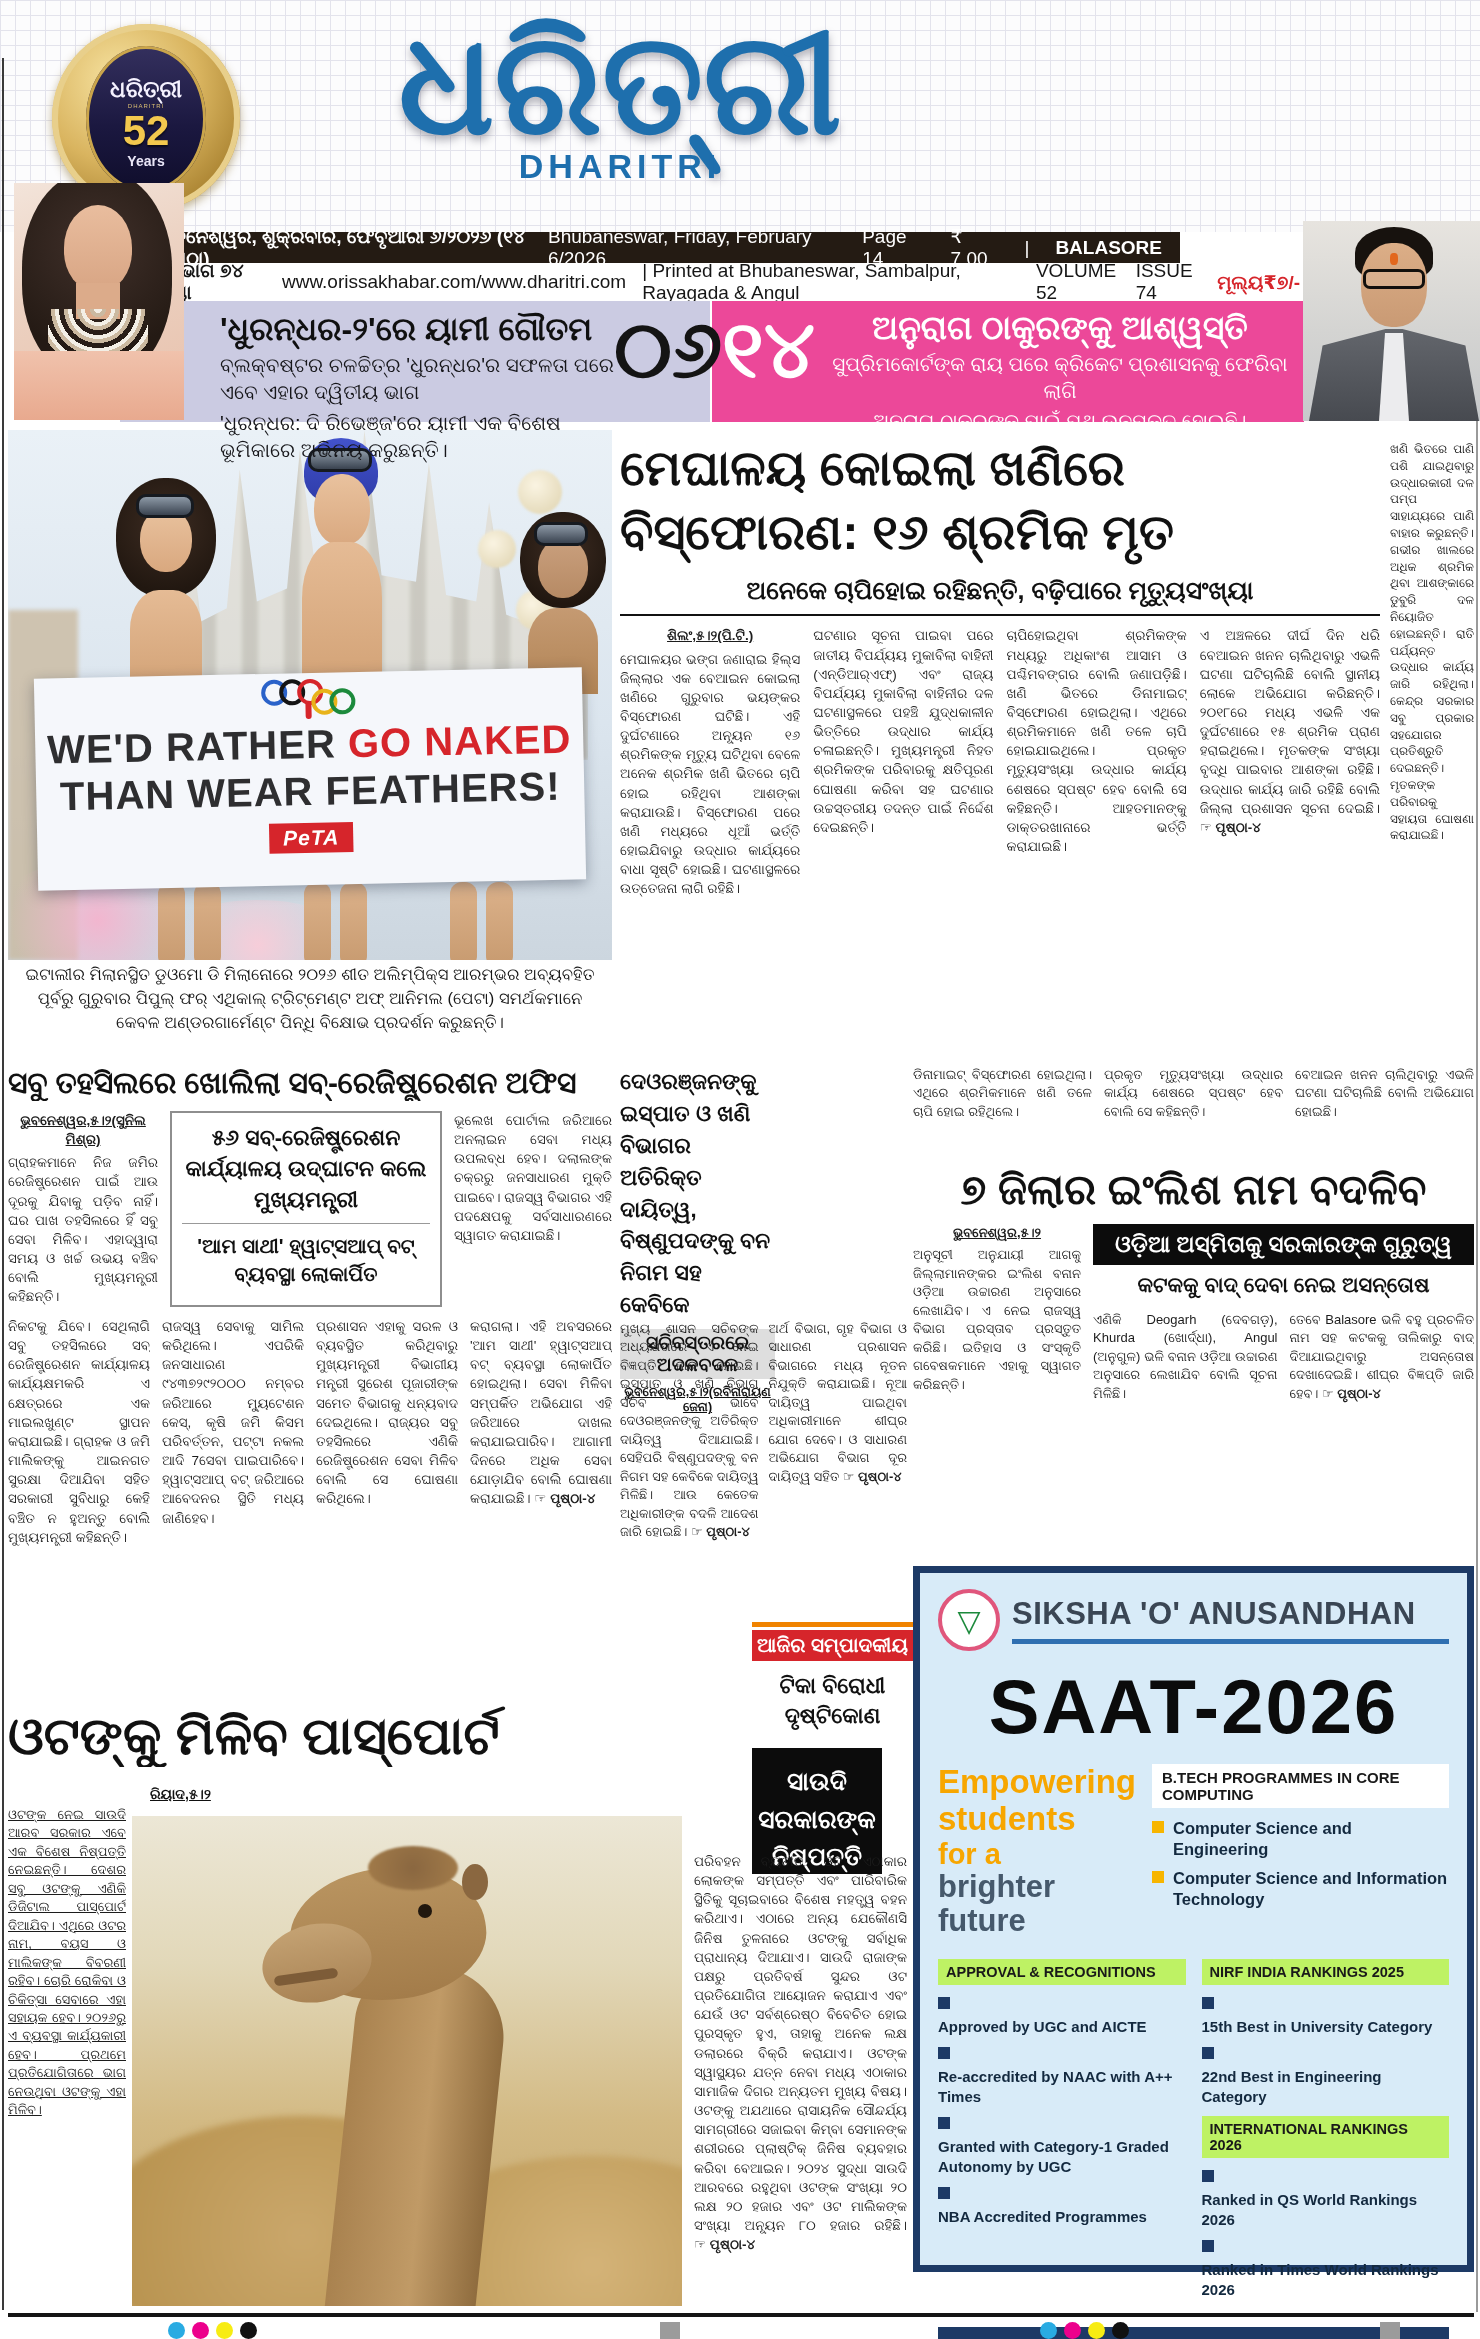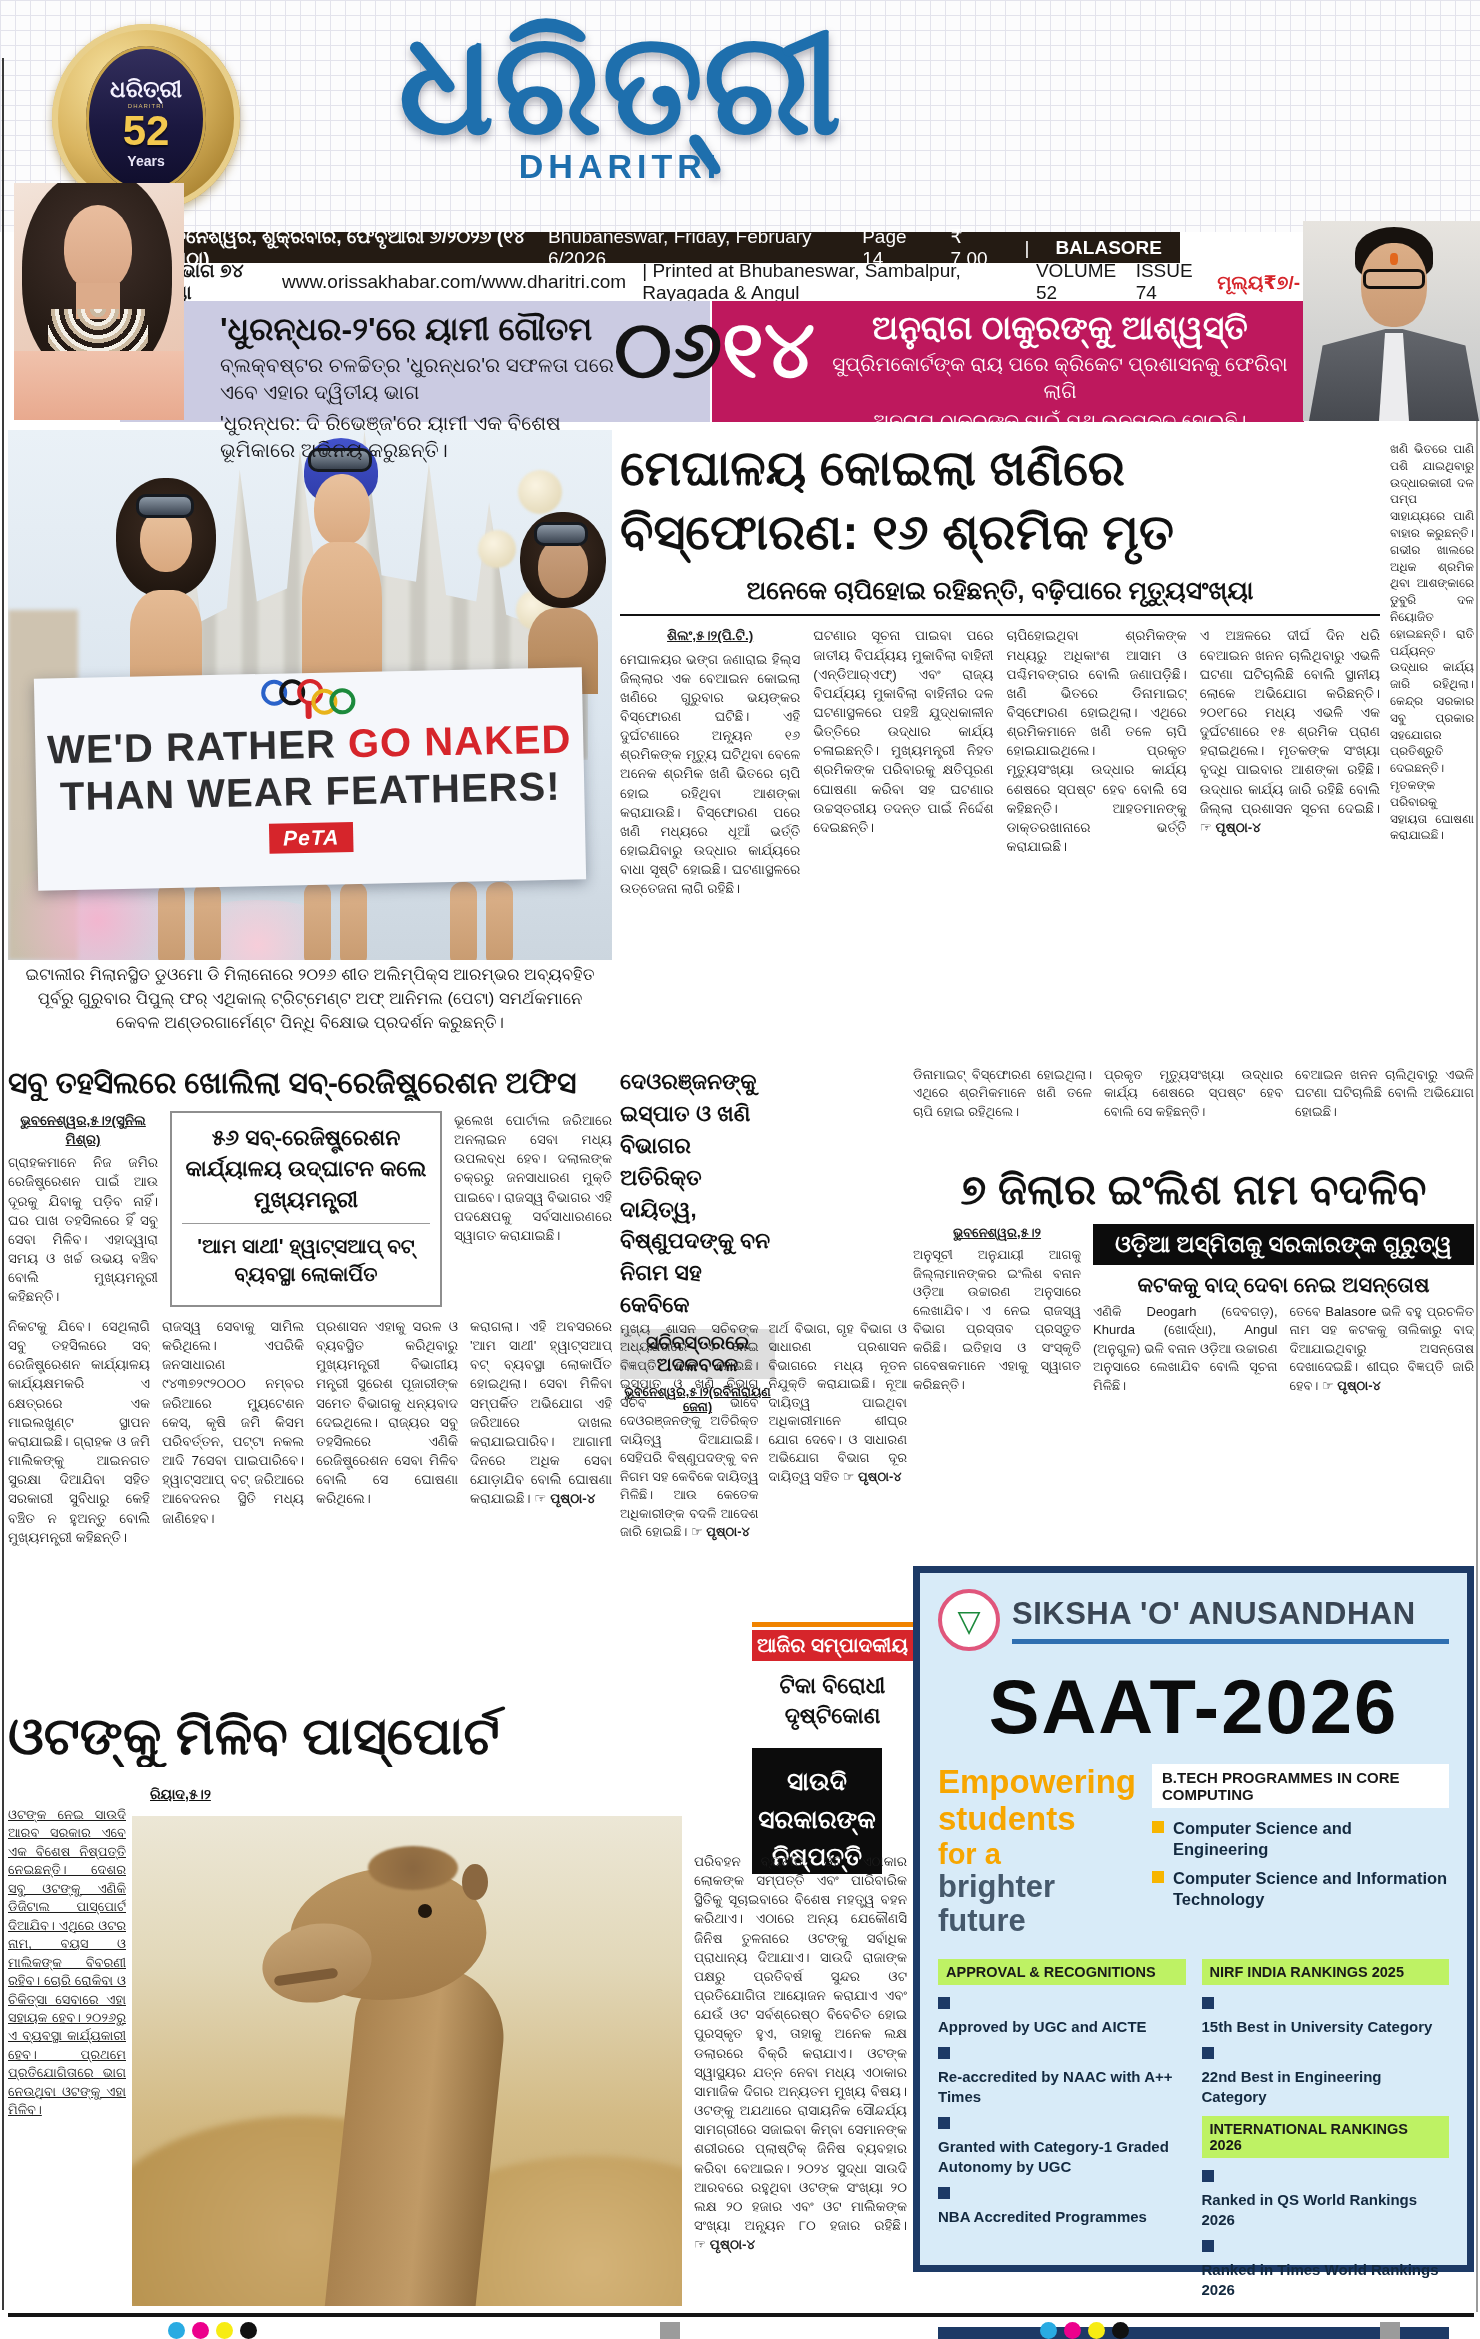--- a/index.html
+++ b/index.html
@@ -69,21 +69,21 @@
     align-items:center; font-size:19px; color:#161616; }
   .infoline .vol-od { font-weight:700; }
   .infoline .red { color:#d6252b; font-weight:700; }
 
   
   .promo-left { left:120px; top:301px; width:590px; height:121px; background:#cbcbe2; z-index:3;
     padding:10px 96px 8px 100px; }
   .promo-left h2 { font-size:32px; font-weight:800; color:#101010; }
   .promo-left p { font-size:20px; line-height:1.35; color:#16161a; margin-top:4px; }
   .promo-num-left { left:614px; top:304px; width:96px; font-size:80px; font-weight:800; color:#141414; z-index:4; }
-  .promo-right { left:712px; top:301px; width:592px; height:121px; background:#be185d; z-index:3;
+  .promo-right { left:712px; top:301px; width:592px; height:121px; background:#ec4899; z-index:3;
     color:#fff; padding:8px 14px 8px 118px; text-align:center; }
   .promo-num-right { left:722px; top:304px; width:100px; font-size:80px; font-weight:800; color:#fff; z-index:4; }
   .promo-right h2 { font-size:33px; font-weight:800; }
   .promo-right p { font-size:20px; line-height:1.35; margin-top:3px; }
 
   
   .photo-peta { left:8px; top:430px; width:604px; height:530px; overflow:hidden;
     background:linear-gradient(180deg,#eaf1f7 0%, #dbe5ee 55%, #ccd6df 100%); }
   .duomo { left:150px; top:0; width:430px; height:330px; opacity:.8; filter:blur(2px);
     background:repeating-linear-gradient(90deg, rgba(186,176,156,.7) 0 16px, rgba(224,216,198,.7) 16px 42px);
@@ -165,21 +165,21 @@
   .districts { left:913px; top:1066px; width:561px; height:496px; }
   .dist-cont { display:flex; gap:12px; height:92px; }
   .dist-cont .bodytxt { flex:1; font-size:13px; }
   .dist-headline { font-size:42px; font-weight:800; text-align:center; margin-top:8px; }
   .dist-main { display:flex; gap:12px; margin-top:10px; }
   .dist-main .colL { width:168px; }
   .dist-right { flex:1; }
   .dist-right .blackbox { font-size:23px; padding:7px 4px; }
   .dist-sub { font-size:21px; font-weight:800; text-align:center; margin:8px 0 6px; }
   .dist-cols { display:flex; gap:12px; }
-  .dist-cols .bodytxt { flex:1; height:212px; font-size:13px; }
+  .dist-cols .bodytxt { flex:1; height:212px; font-size:13px;margin-top:8px; }
 
   
   .camel-headline { left:8px; top:1706px; width:736px; font-size:52px; font-weight:800; white-space:nowrap; overflow:hidden; }
   .camel-byline { left:150px; top:1786px; font-size:14px; font-weight:700; text-decoration:underline; }
   .camel-box { left:752px; top:1716px; width:130px; height:126px; font-size:25px; line-height:1.5;
     padding-top:15px;margin-top:32px; }
   .camel-colL { left:8px; top:1806px; width:118px; height:500px; font-size:13px;text-decoration:underline; }
   .camel-photo { left:132px; top:1816px; width:550px; height:490px; overflow:hidden;
     background:linear-gradient(180deg,#ece7d6 0%, #e2d8b9 30%, #d3ba84 62%, #c3a266 100%); }
   .dune1 { left:-40px; top:300px; width:420px; height:240px; border-radius:50%;

